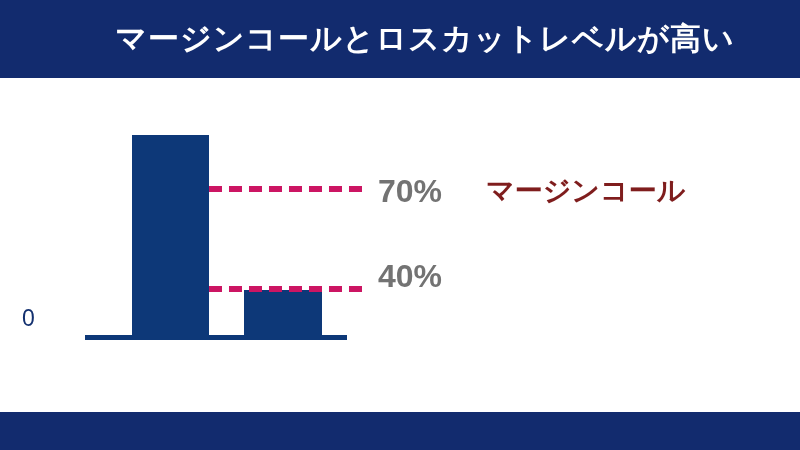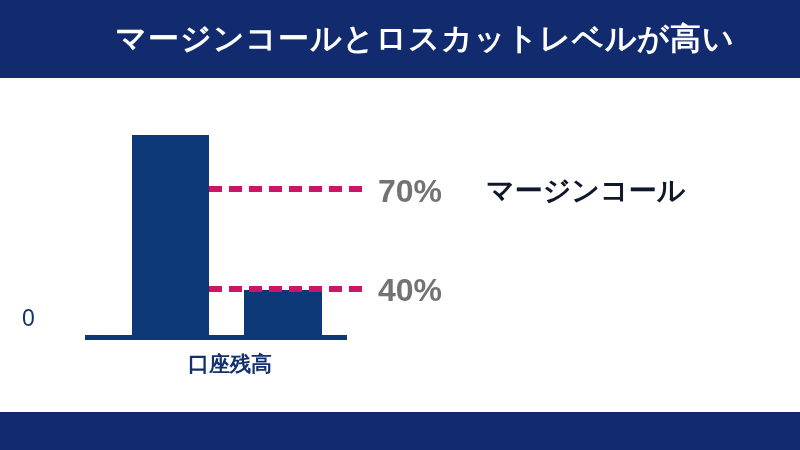--- a/index.html
+++ b/index.html
@@ -129,33 +129,33 @@
   }
 
   
   .threshold-row {
     position: absolute;
     display: flex;
     align-items: center;
     white-space: nowrap;
   }
   #threshold-row-margin-call { left: 378px; top: 94px; }
-  #threshold-row-loss-cut    { left: 378px; top: 194px; gap: 43px; }
+  #threshold-row-loss-cut    { left: 378px; top: 180px; gap: 43px; }
 
   .threshold-value {
     font-size: 32px;
     font-weight: bold;
     color: #737373;
     width: 108px;
     display: inline-block;
   }
   .threshold-name {
     font-size: 28px;
     font-weight: bold;
-    color: #0f172a;
+    color: #7f1d1d;
   }
 </style>
 </head>
 <body>
 
 <div id="slide">
 
   <div id="header-band" class="band"></div>
 
   <div id="slide-title">マージンコールとロスカットレベルが高い</div>
@@ -163,21 +163,20 @@
   <div id="chart-area">
 
     <div id="bar-balance" class="bar"></div>
 
     <div id="bar-losscut" class="bar"></div>
 
     <div id="axis-baseline"></div>
 
     <div id="y-zero-label">0</div>
 
-    <div id="x-axis-label">口座残高</div>
 
     <div id="threshold-line-margin-call" class="threshold-line"></div>
 
     <div id="threshold-line-loss-cut" class="threshold-line"></div>
 
     <div id="threshold-row-margin-call" class="threshold-row">
       <span class="threshold-value">70%</span>
       <span class="threshold-name">マージンコール</span>
     </div>
 

